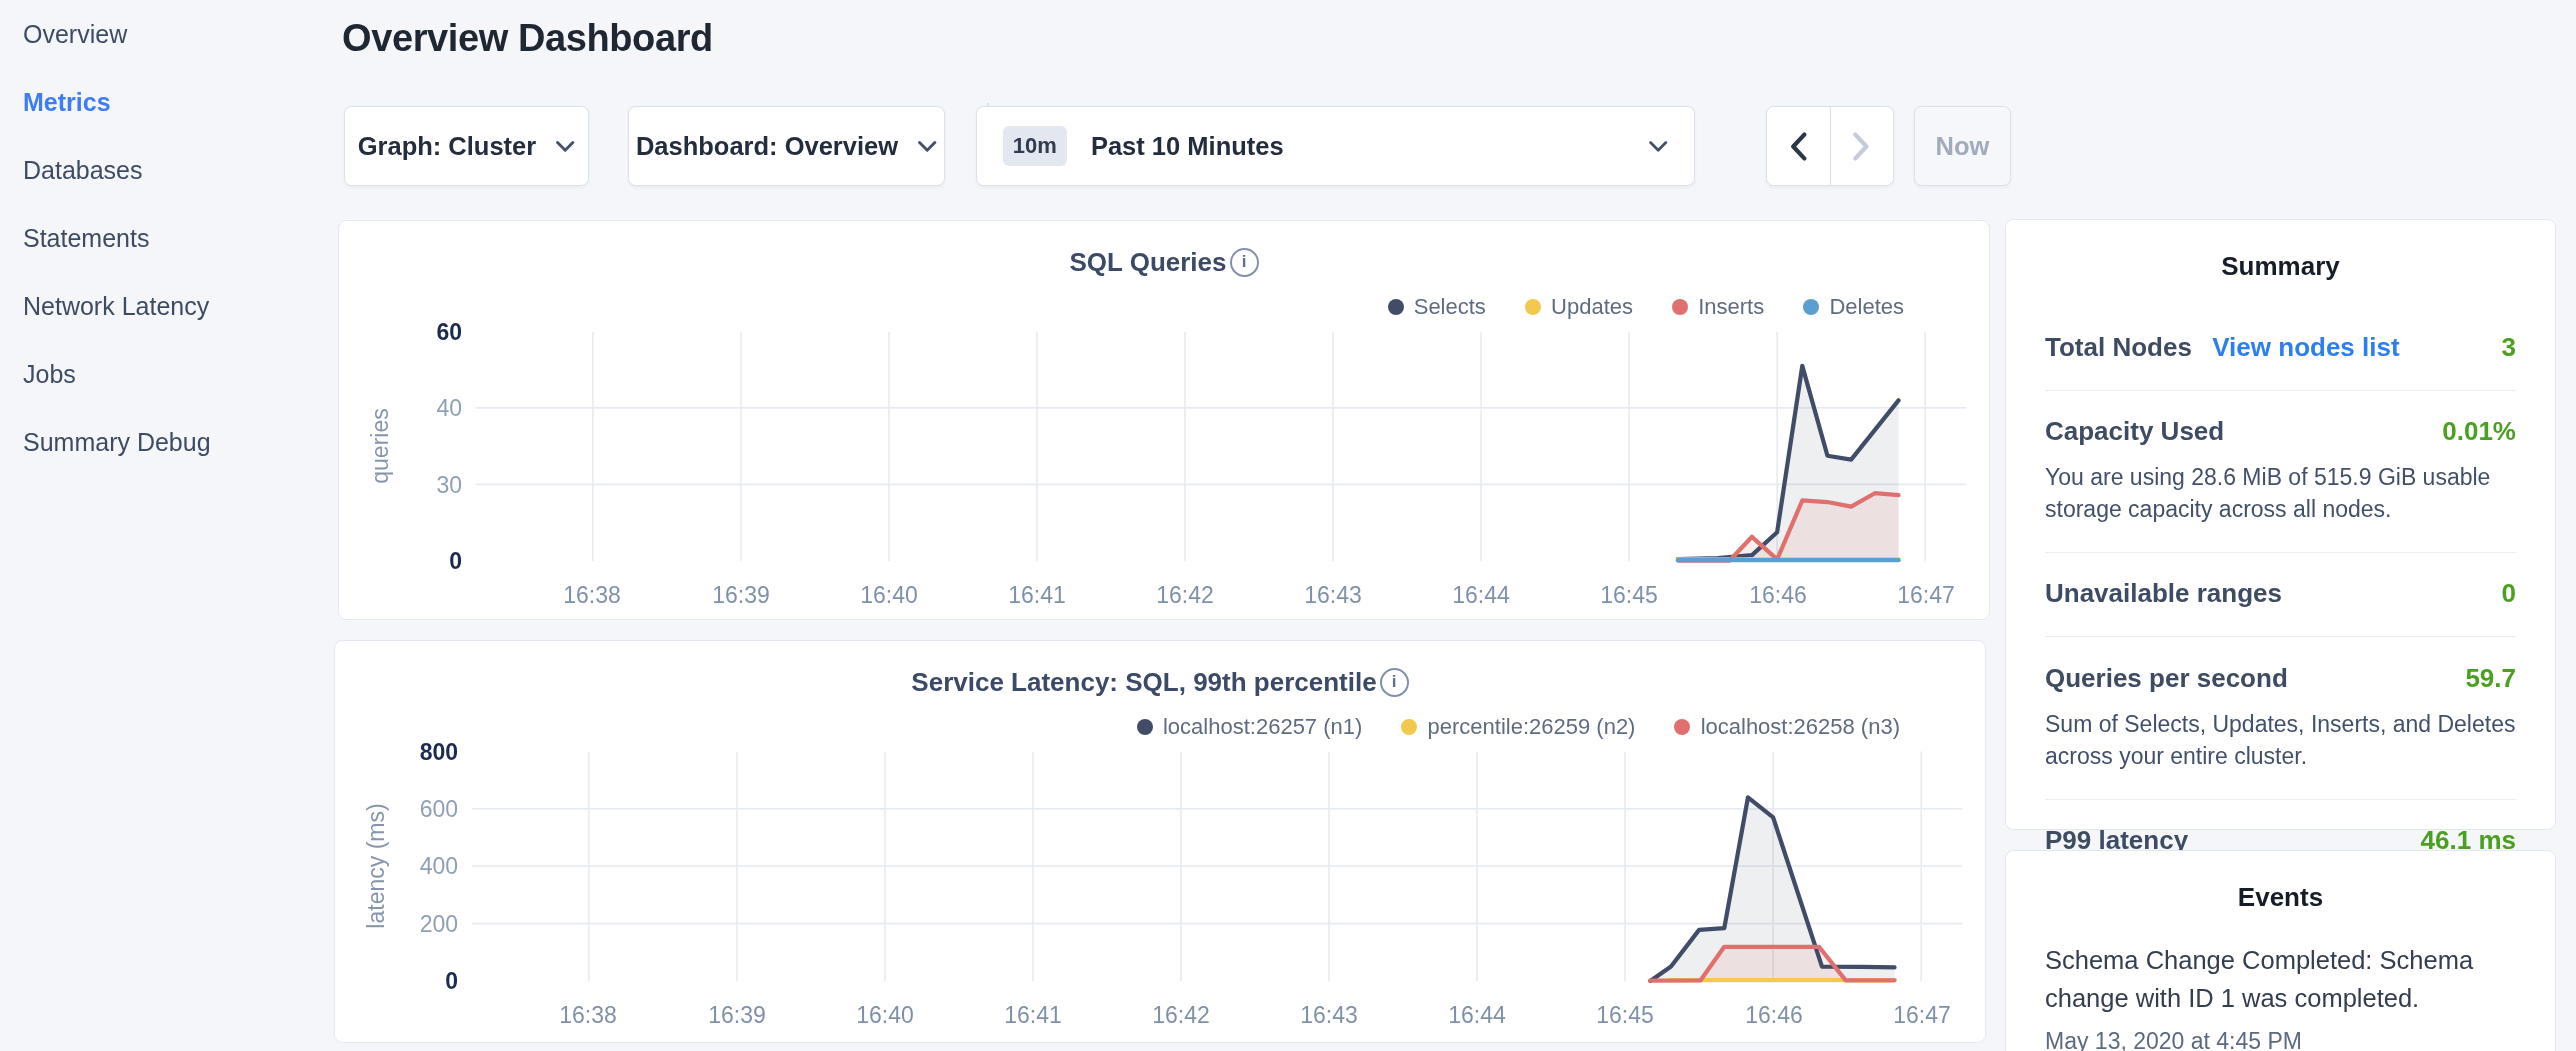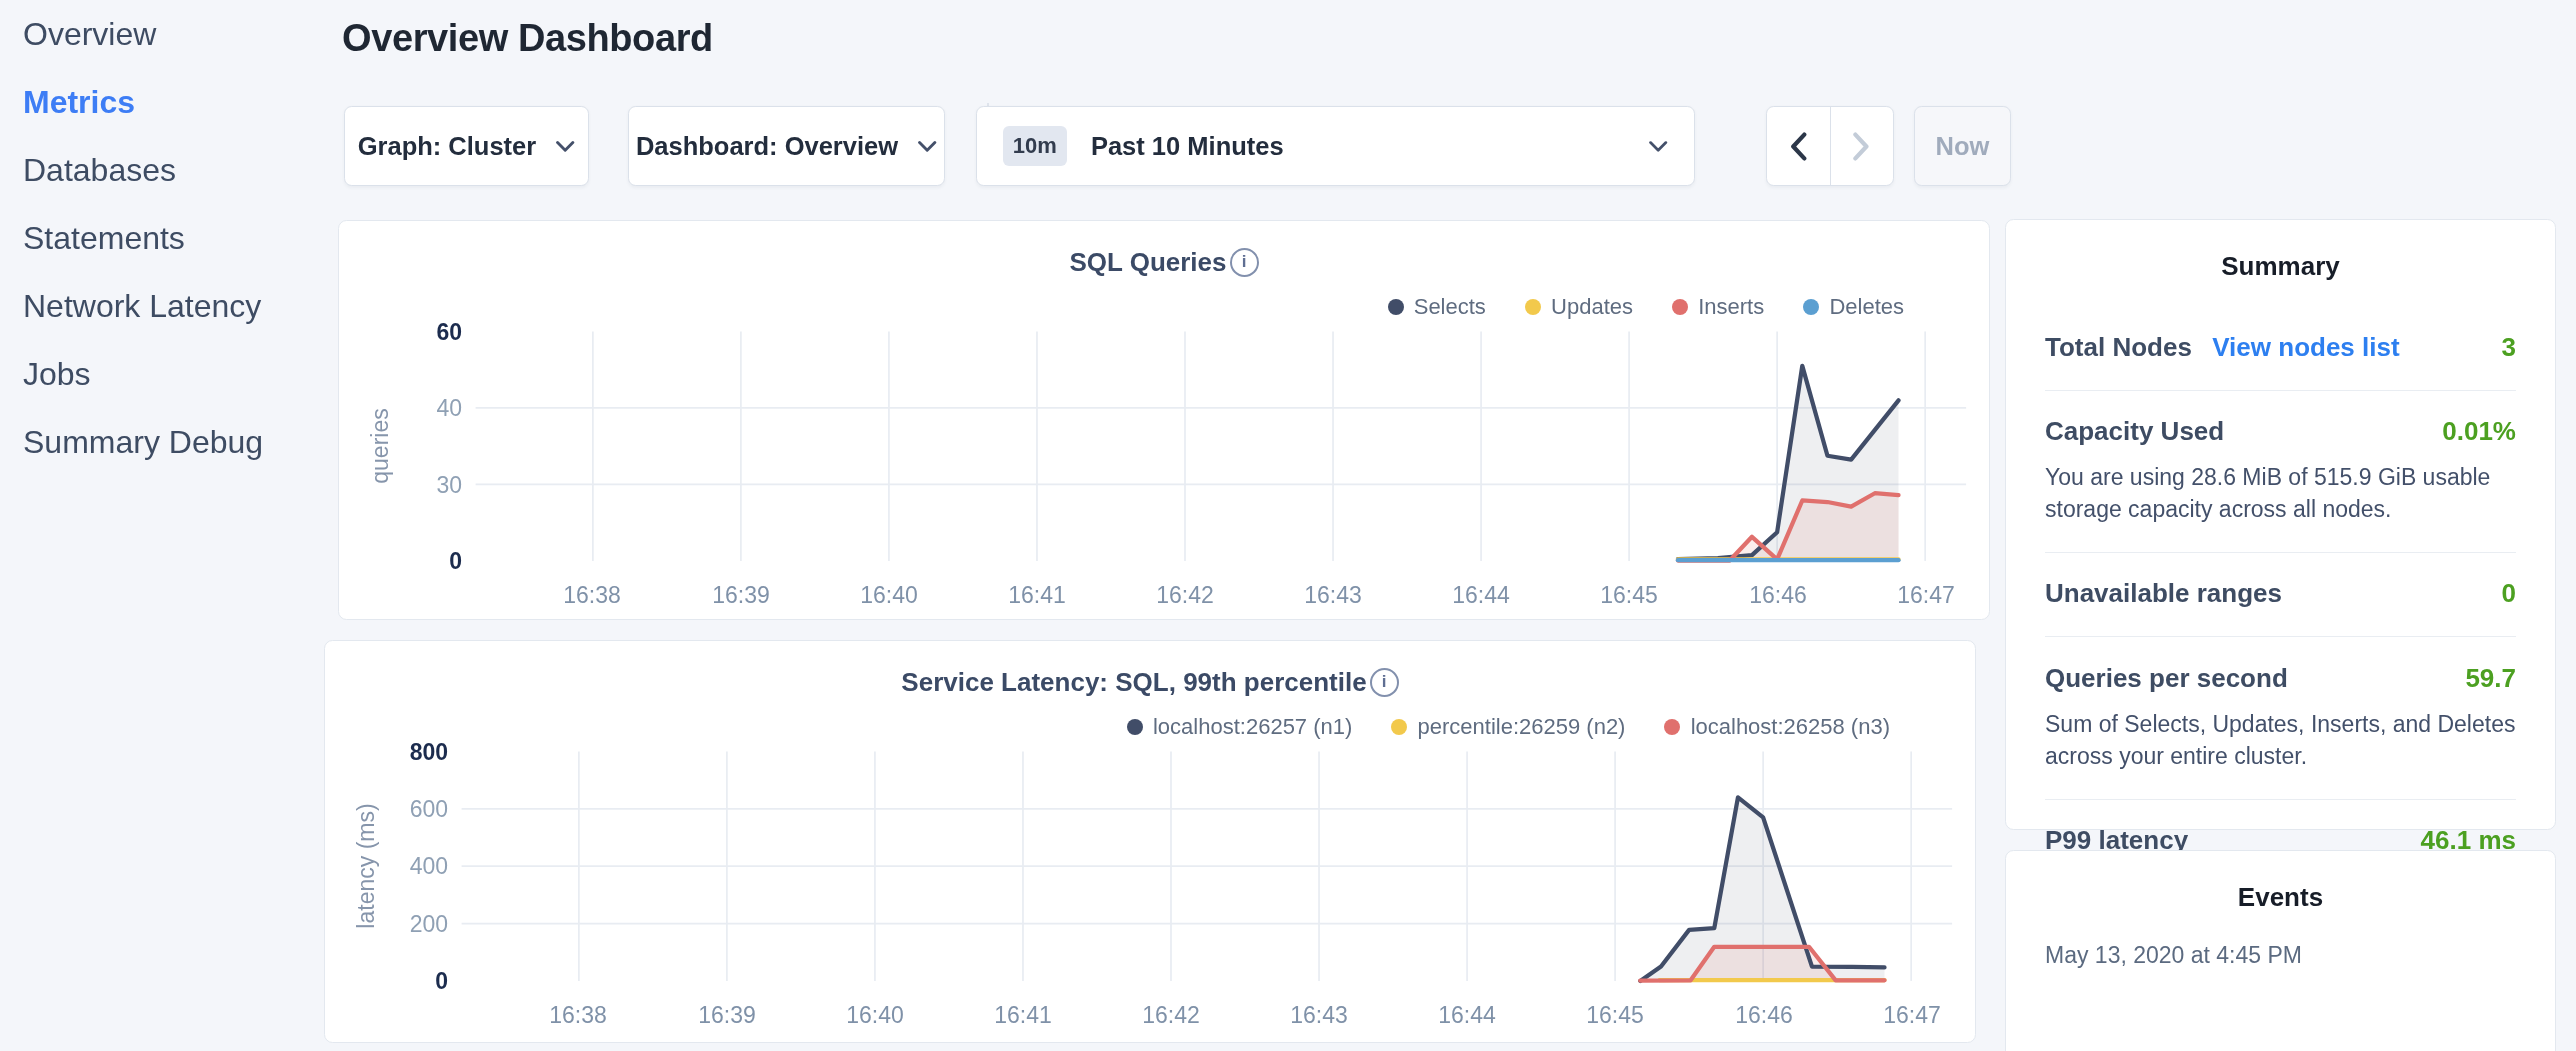--- a/index.html
+++ b/index.html
@@ -8,21 +8,21 @@
     background:#f4f6fa;
     font-family:"Liberation Sans",sans-serif;
     -webkit-font-smoothing:antialiased;
   }
   .app{position:relative;width:2576px;height:1051px;overflow:hidden;background:#f4f6fa;}
 
   
   .sidebar{position:absolute;left:23px;top:18.7px;width:281px;}
   .nav-item{
     height:31px;line-height:31px;margin-bottom:37px;
-    font-size:32px;color:#3e4c63;cursor:pointer;white-space:nowrap;
+    font-size:25px;color:#3e4c63;cursor:pointer;white-space:nowrap;
   }
   .nav-item.active{color:#3d7df5;font-weight:700;}
 
   
   .page-title{
     position:absolute;left:342px;top:17px;
     font-size:38px;font-weight:700;color:#1f2733;letter-spacing:-0.4px;
   }
   .btn{
     position:absolute;top:106px;height:80px;box-sizing:border-box;
@@ -43,21 +43,21 @@
   .pager-cell{width:62px;height:100%;display:flex;align-items:center;justify-content:center;cursor:pointer;}
   .pager-cell.prev{border-right:1.7px solid #dbe1ea;}
   .now-btn{background:#f6f7fa;color:#a0abbc;cursor:default;}
 
   
   .card{
     position:absolute;box-sizing:border-box;background:#fff;
     border:1.7px solid #e3e8ef;border-radius:8.5px;
   }
   #chart-card-0{left:338px;top:220px;width:1652px;height:400px;}
-  #chart-card-1{left:324px;top:640px;width:1652px;height:403px;}
+  #chart-card-1{left:334px;top:640px;width:1652px;height:403px;}
   #summary-card{left:2005px;top:219px;width:551px;height:611px;}
   #events-card{left:2005px;top:850px;width:551px;height:281px;}
 
   
   .chart-title-row{
     position:absolute;left:0;top:25.5px;width:100%;
     display:flex;align-items:center;justify-content:center;gap:3px;
   }
   .chart-title{font-size:26px;font-weight:700;color:#3b4a66;}
   .info-icon{
@@ -309,18 +309,19 @@
             <span class="summary-label">P99 latency</span>
             <span class="summary-value">46.1 ms</span>
           </div>
         </div>
       </div>
   </div>
 
   <div class="card" id="events-card">
     <div class="panel-title">Events</div>
     <div class="events-list" id="events-list">
+        <div class="event-msg">Schema Change Completed: Schema change with ID 1 was completed.</div>
         <div class="event-time">May 13, 2020 at 4:45 PM</div>
       </div>
   </div>
 
 </div>
 
 
 </body></html>

